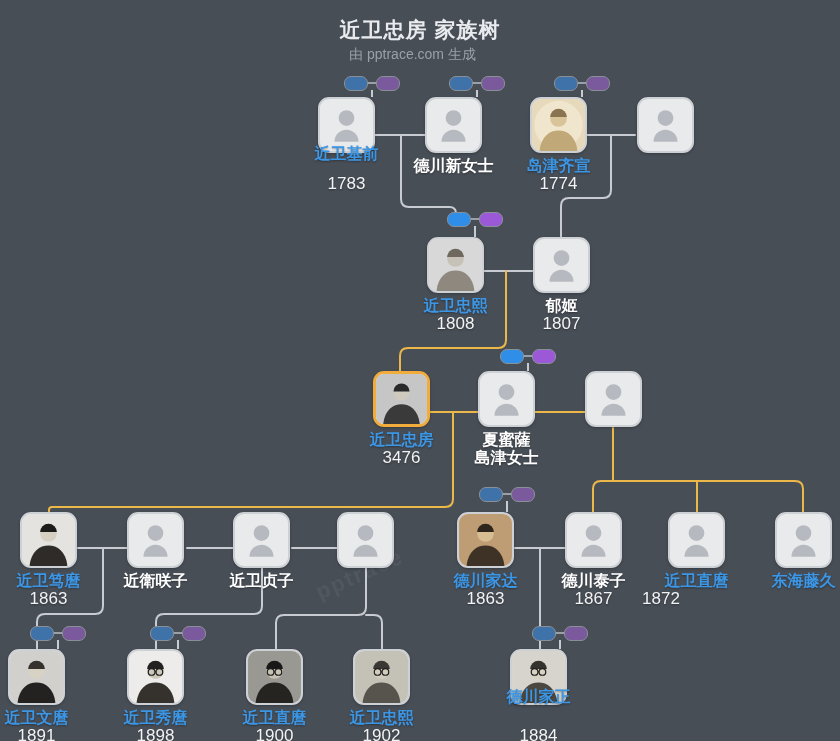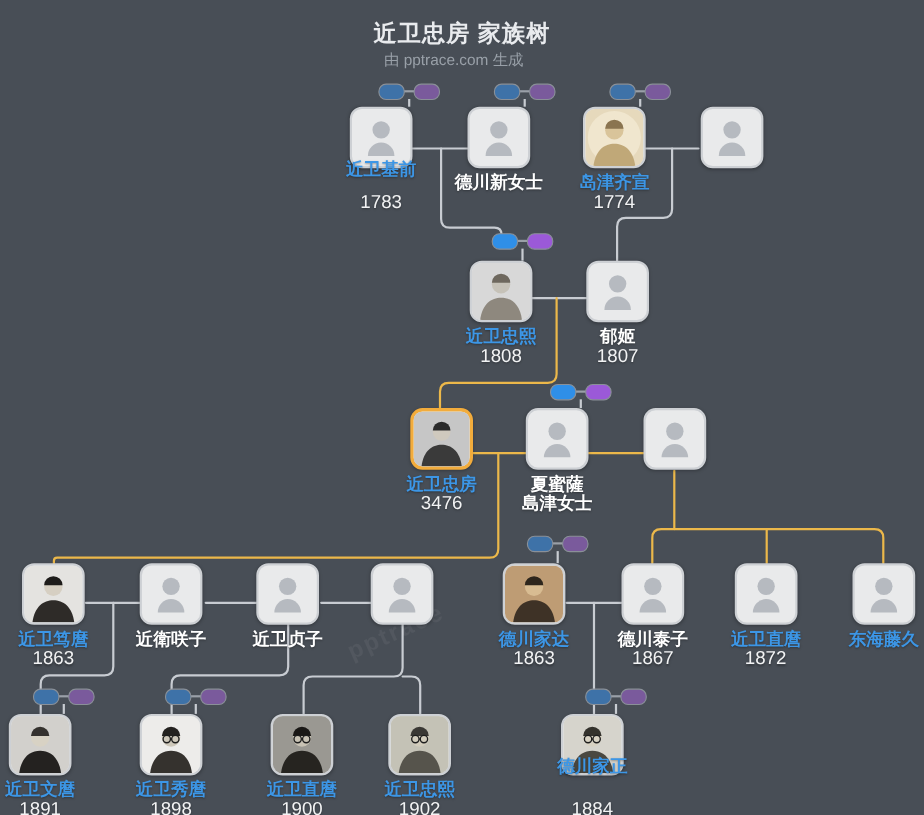--- a/index.html
+++ b/index.html
@@ -193,21 +193,21 @@
       </div>
       <div class="plabel female" style="left: 538.5px; top: 571px;">德川泰子</div>
       <div class="pyear" style="left: 538.5px; top: 589px;">1867</div>
       <div class="node" style="left: 668px; top: 512px;">
         <svg viewBox="0 0 57 56">
           <circle cx="28.5" cy="20.5" r="8.5" fill="#B6BAC0"></circle>
           <path d="M 15.5 46 A 13 13 0 0 1 41.5 46 Z" fill="#B6BAC0"></path>
         </svg>
       </div>
       <div class="plabel male" style="left: 641.5px; top: 571px;">近卫直麿</div>
-      <div class="pyear" style="left: 641px; top: 589px;">1872</div>
+      <div class="pyear" style="left: 606px; top: 589px;">1872</div>
       <div class="node" style="left: 775px; top: 512px;">
         <svg viewBox="0 0 57 56">
           <circle cx="28.5" cy="20.5" r="8.5" fill="#B6BAC0"></circle>
           <path d="M 15.5 46 A 13 13 0 0 1 41.5 46 Z" fill="#B6BAC0"></path>
         </svg>
       </div>
       <div class="plabel male" style="left: 748.5px; top: 571px;">东海藤久</div>
       <div class="node" style="left: 8px; top: 649px;">
         <svg viewBox="0 0 57 56">
           <rect x="0" y="0" width="57" height="56" fill="#D2D0CC"></rect>

